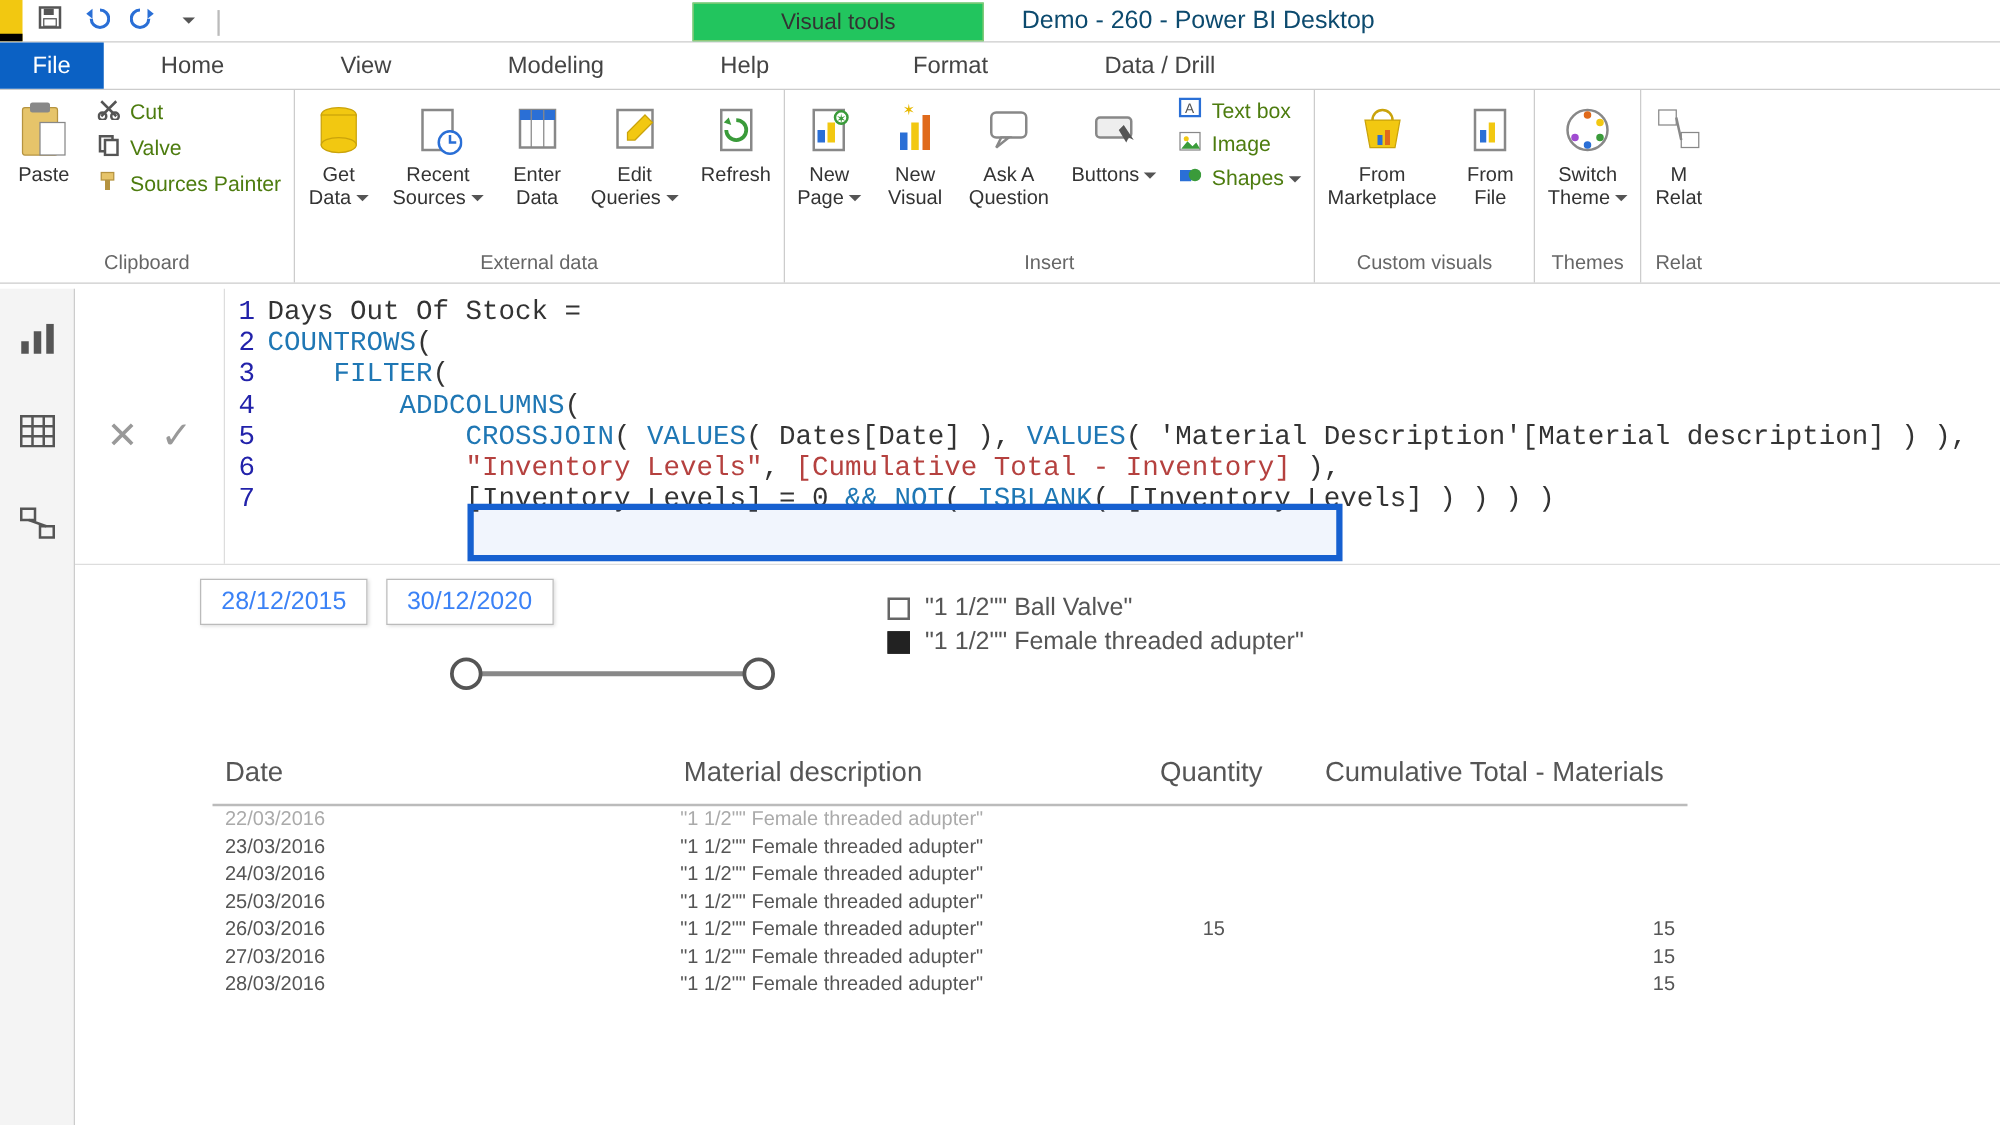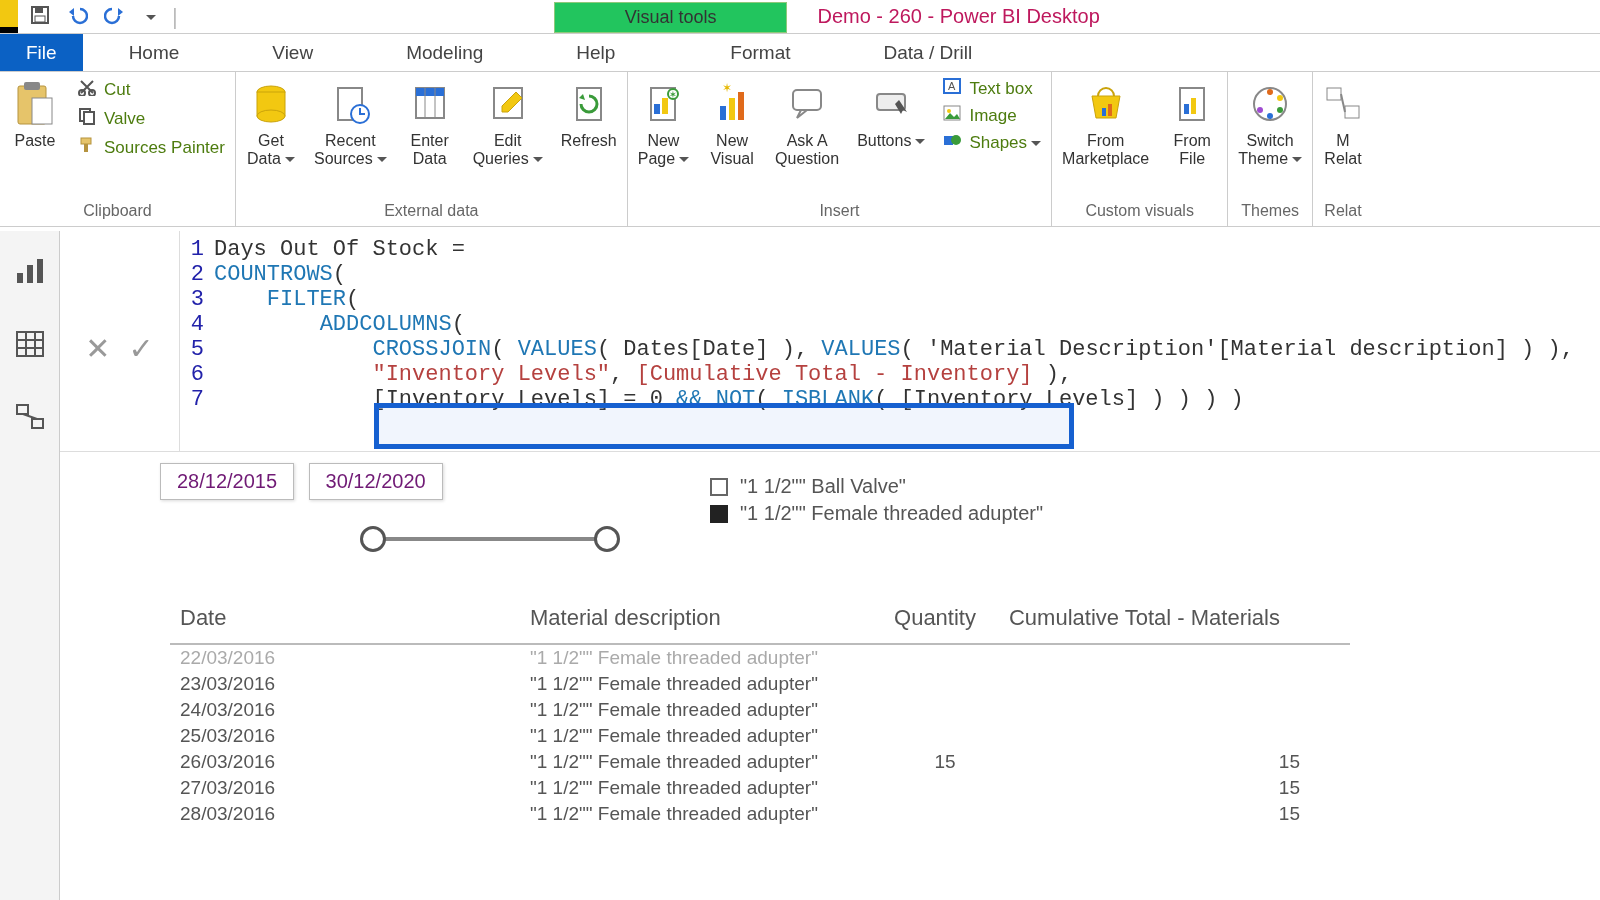--- a/index.html
+++ b/index.html
@@ -40,21 +40,21 @@
     font-size:18px;
     color:#333;
   }
   .app-title{
     flex:1;
     display:flex;
     align-items:center;
     justify-content:flex-start;
     padding-left:30px;
     font-size:20px;
-    color:#be185d;
+    color:#0c4a6e;
   }
 
   
   .menutabs{
     height:38px;
     display:flex;
     align-items:stretch;
     border-bottom:1px solid #ccc;
   }
   .menutabs .file{
@@ -159,21 +159,21 @@
     background:rgba(80,130,230,0.08);
     pointer-events:none;
   }
 
   
   .datebox{
     display:inline-block;
     border:1px solid #bbb;
     padding:6px 16px;
     font-size:20px;
-    color:#701a75;
+    color:#3b82f6;
     background:#fff;
     box-shadow:1px 1px 3px rgba(0,0,0,.15);
     margin-right:10px;
   }
   .slider{
     position:relative;
     width:260px;
     height:26px;
     margin-top:26px;
     margin-left:200px;
@@ -188,26 +188,27 @@
   
   .datatable{
     margin:46px 0 0 110px;
     width:1180px;
     font-size:22px;
     color:#555;
   }
   .datatable .head{
     display:flex;
     border-bottom:2px solid #bbb;
+    gap:17px;
   }
   .datatable .head div{
     padding:8px 10px 12px 10px;
   }
   .datatable .rowset{ max-height:200px; overflow:hidden;}
-  .datatable .row{ display:flex; padding:2px 10px; font-size:19px;}
+  .datatable .row{ display:flex; padding:2px 10px; font-size:16px;gap:26px;}
   .c-date{ width:350px;}
   .c-mat{ width:360px;}
   .c-qty{ width:110px; text-align:center;}
   .c-cum{ width:300px; text-align:right;}
   .faded{ color:#aaa;}
 </style>
 </head>
 <body>
 
 <div class="titlebar">

